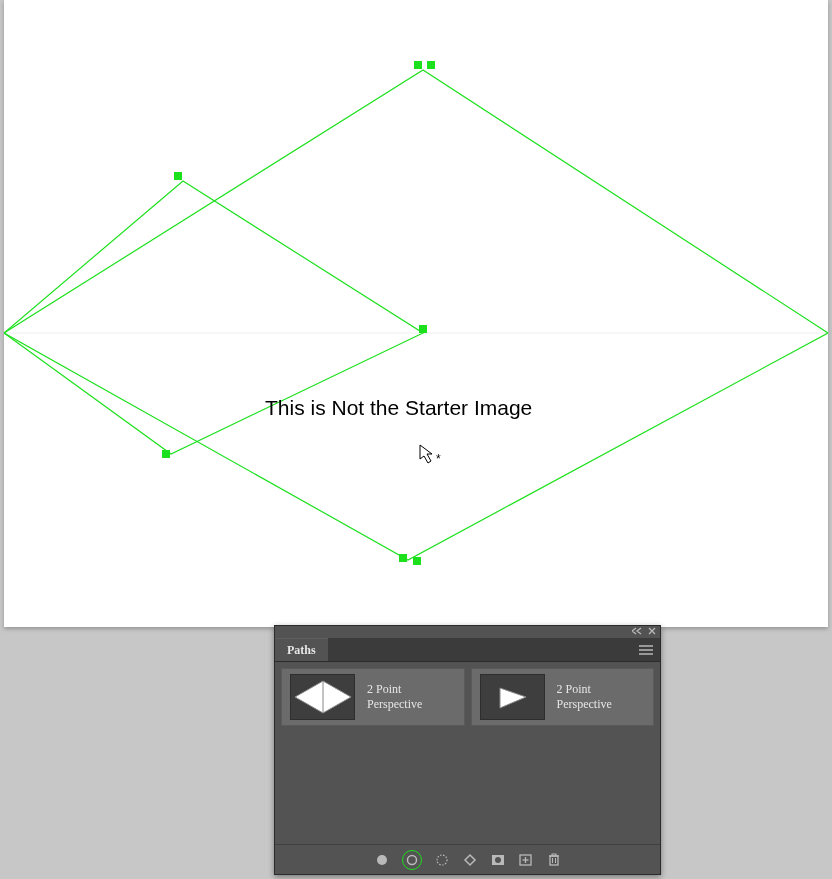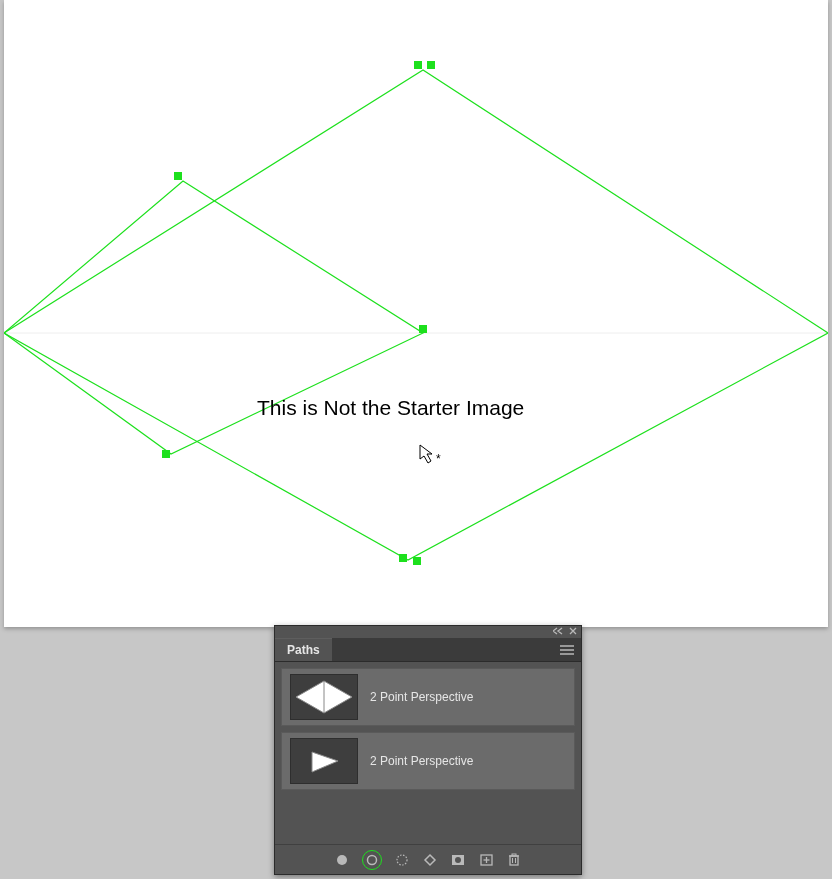--- a/index.html
+++ b/index.html
@@ -17,42 +17,43 @@
     width: 824px; height: 627px;
     background: #fff;
     box-shadow: 0 2px 4px rgba(0,0,0,0.25);
   }
   .canvas-svg {
     position: absolute; left: 0; top: 0;
     width: 100%; height: 100%;
   }
   .canvas-text {
     position: absolute;
-    left: 253px; top: 396px;
+    left: 261px; top: 396px;
     font-size: 21px;
     color: #000;
   }
   .pen-cursor {
     position: absolute;
     left: 414px; top: 443px;
     width: 28px; height: 24px;
     pointer-events: none;
   }
   
   .panel {
     position: absolute;
     left: 274px; top: 625px;
-    width: 308px; height: 250px;
+    width: 387px; height: 250px;
     background: #535353;
     border: 1px solid #2b2b2b;
     box-shadow: 0 2px 6px rgba(0,0,0,0.4);
     color: #d9d9d9;
     font-size: 12px;
     display: flex;
     flex-direction: column;
+    font-family: Liberation Serif, serif;
   }
   .panel-topbar {
     height: 12px;
     background: #535353;
     display: flex;
     justify-content: flex-end;
     align-items: center;
     padding-right: 4px;
     gap: 6px;
   }
@@ -87,21 +88,21 @@
     display: flex;
     align-items: center;
     justify-content: center;
     color: #b9b9b9;
     cursor: pointer;
   }
   .panel-body {
     flex: 1;
     padding: 6px 6px 0 6px;
     display: flex;
-    flex-direction: column;
+    flex-direction: row;
     gap: 6px;
     overflow: hidden;
   }
   .path-row {
     height: 58px;
     background: #6b6b6b;
     display: flex;
     align-items: center;
     gap: 12px;
     padding: 0 8px;

